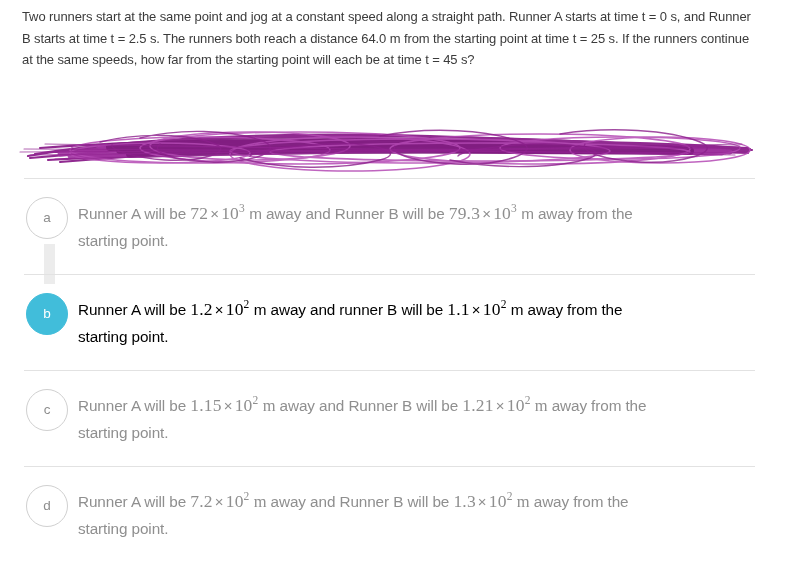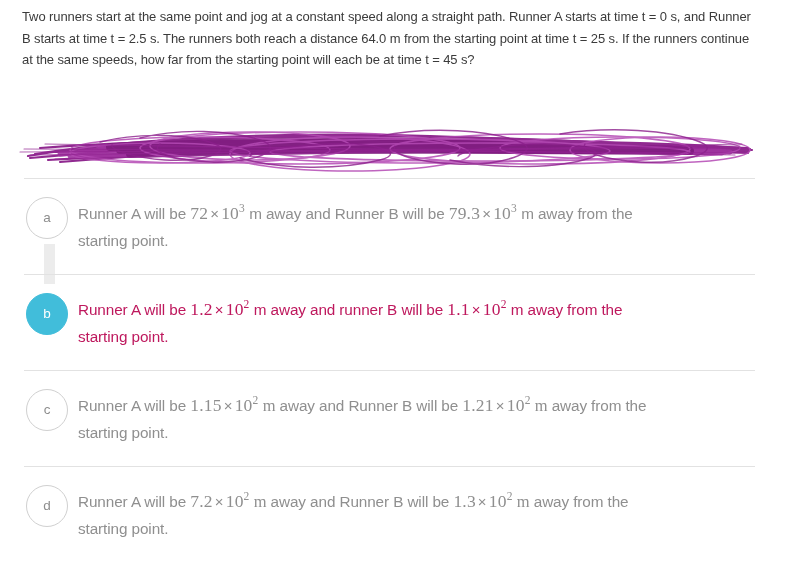--- a/index.html
+++ b/index.html
@@ -85,21 +85,21 @@
     border-color: #41bdda;
     color: #ffffff;
   }
   .answer-text {
     font-size: 15.3px;
     line-height: 27px;
     color: #8f8f8f;
     letter-spacing: -0.1px;
   }
   .answer-option.selected .answer-text {
-    color: #be185d;
+    color: #000000;
   }
 
   
   .mathrun {
     font-family: "Liberation Serif", "DejaVu Serif", serif;
     font-size: 17.5px;
     letter-spacing: 0.2px;
     margin-top: 40px;
   }
   .mathrun .times {

